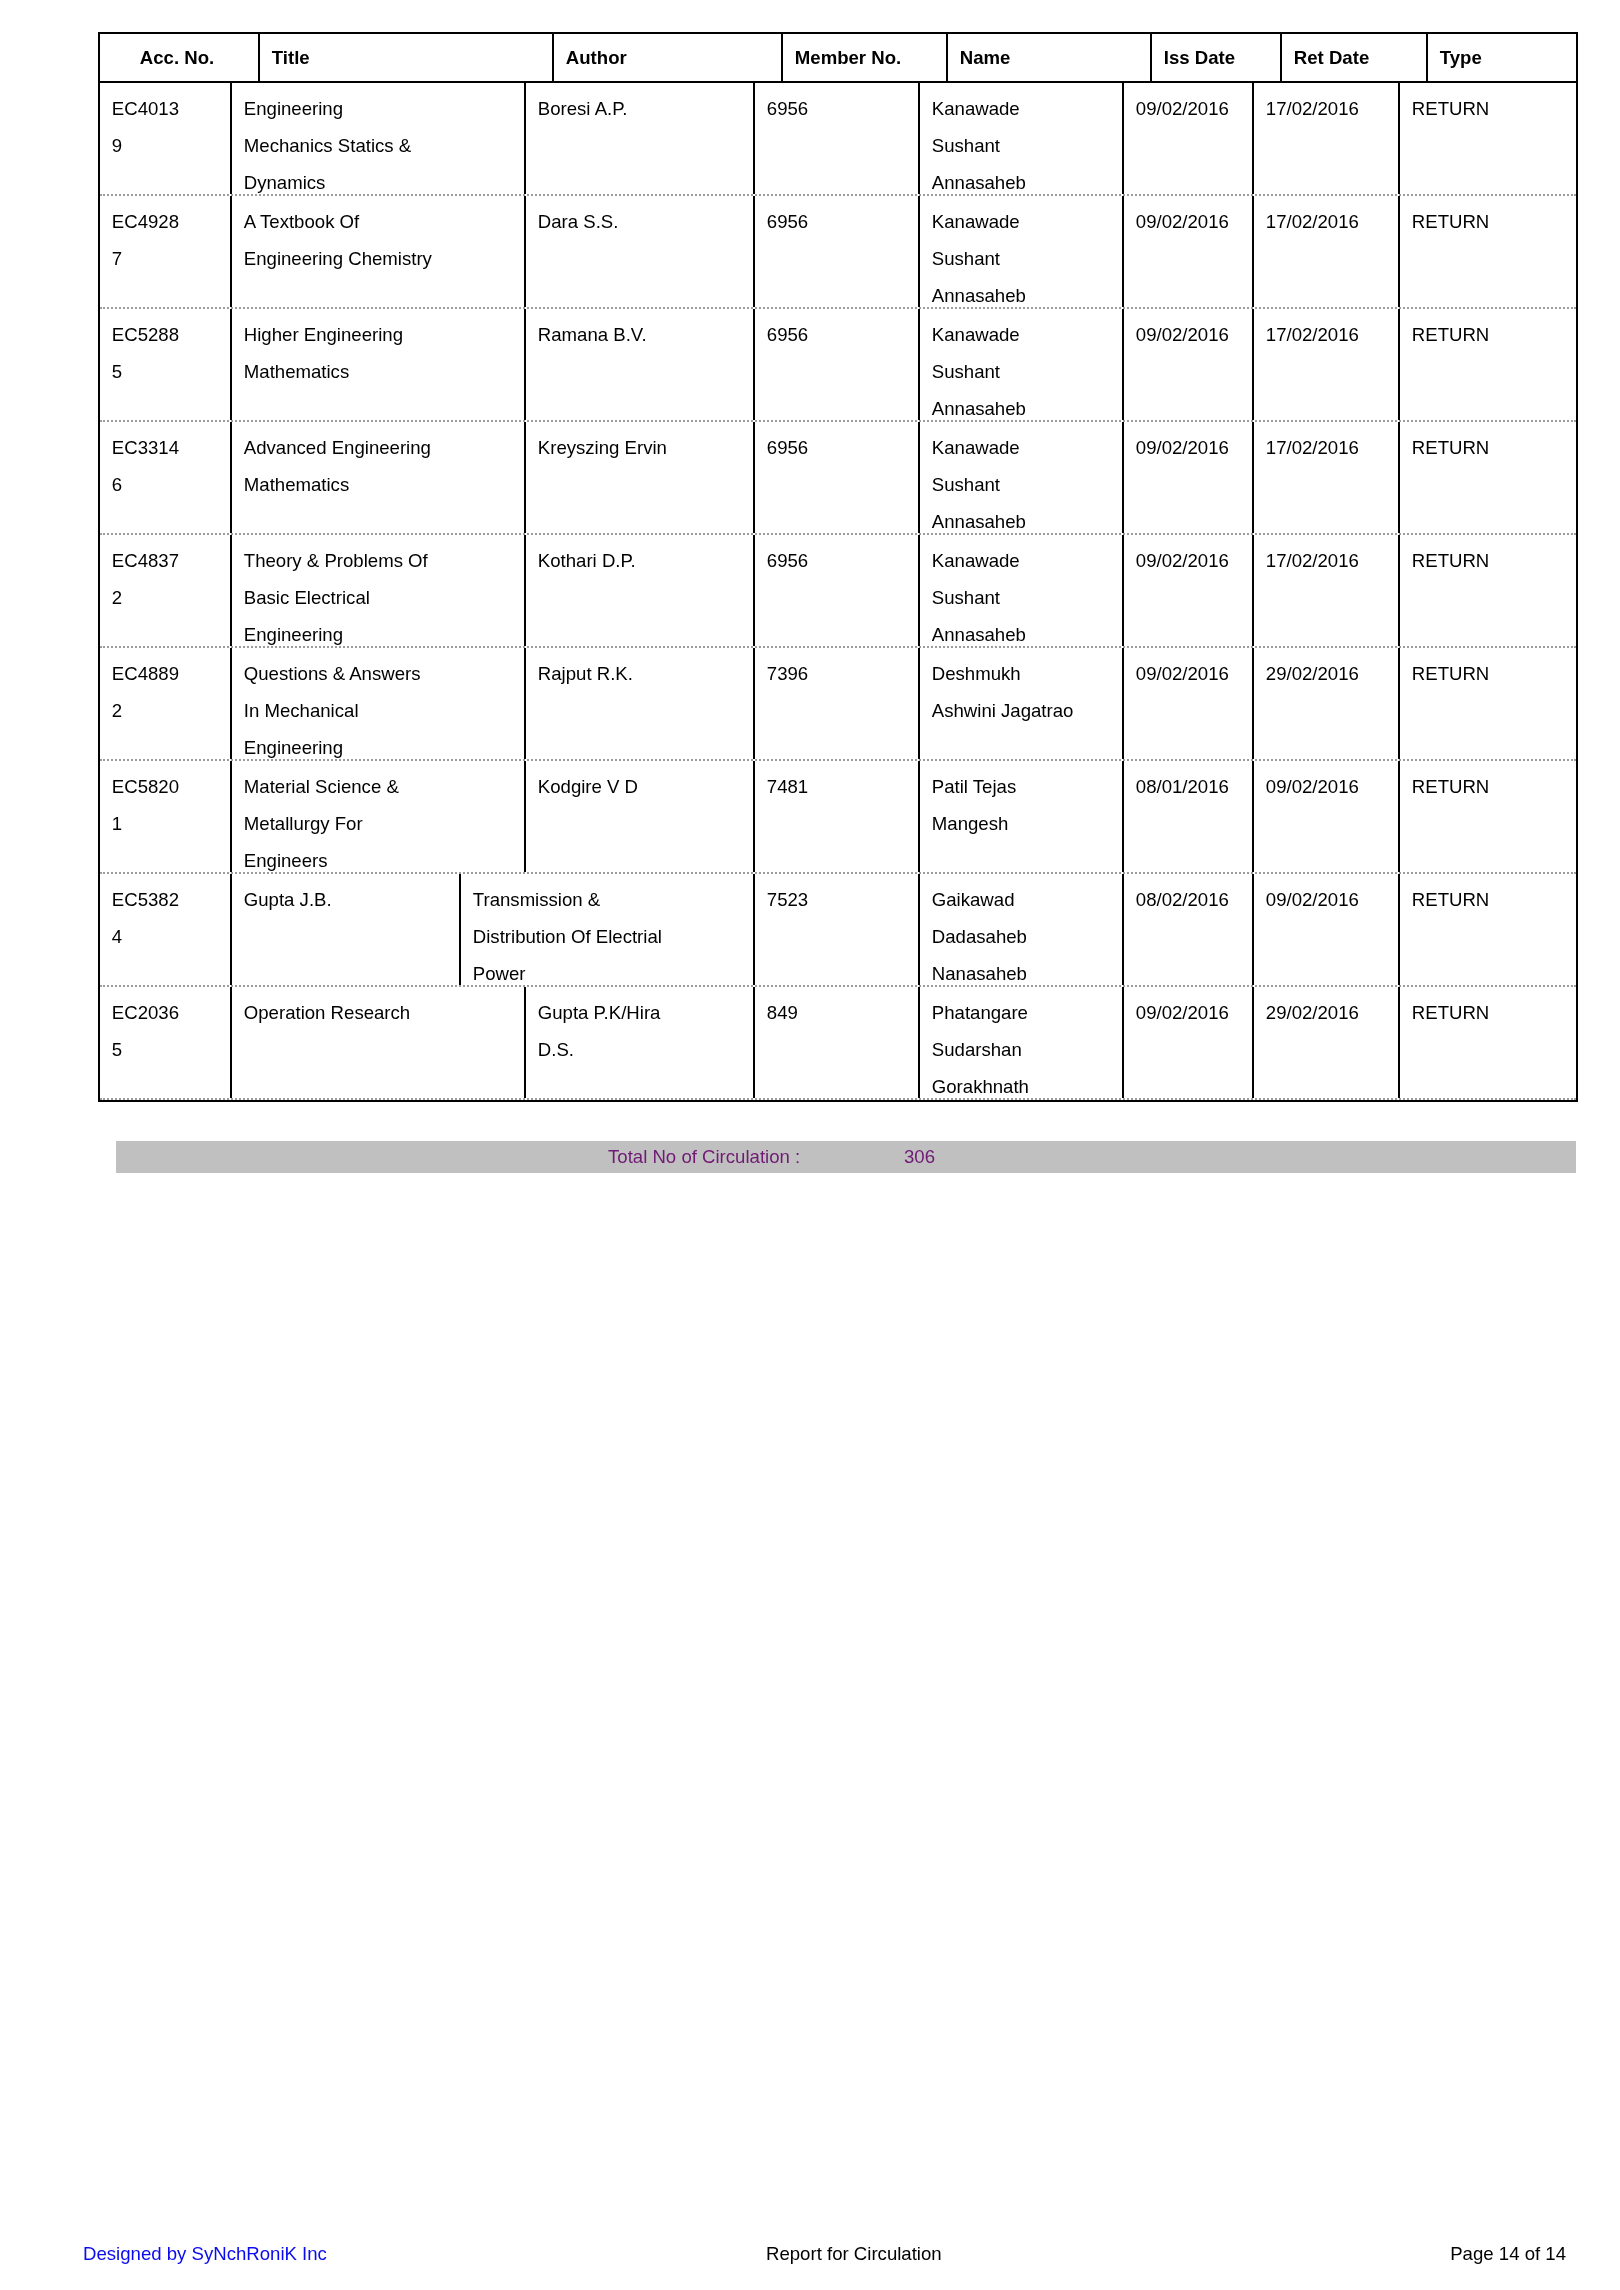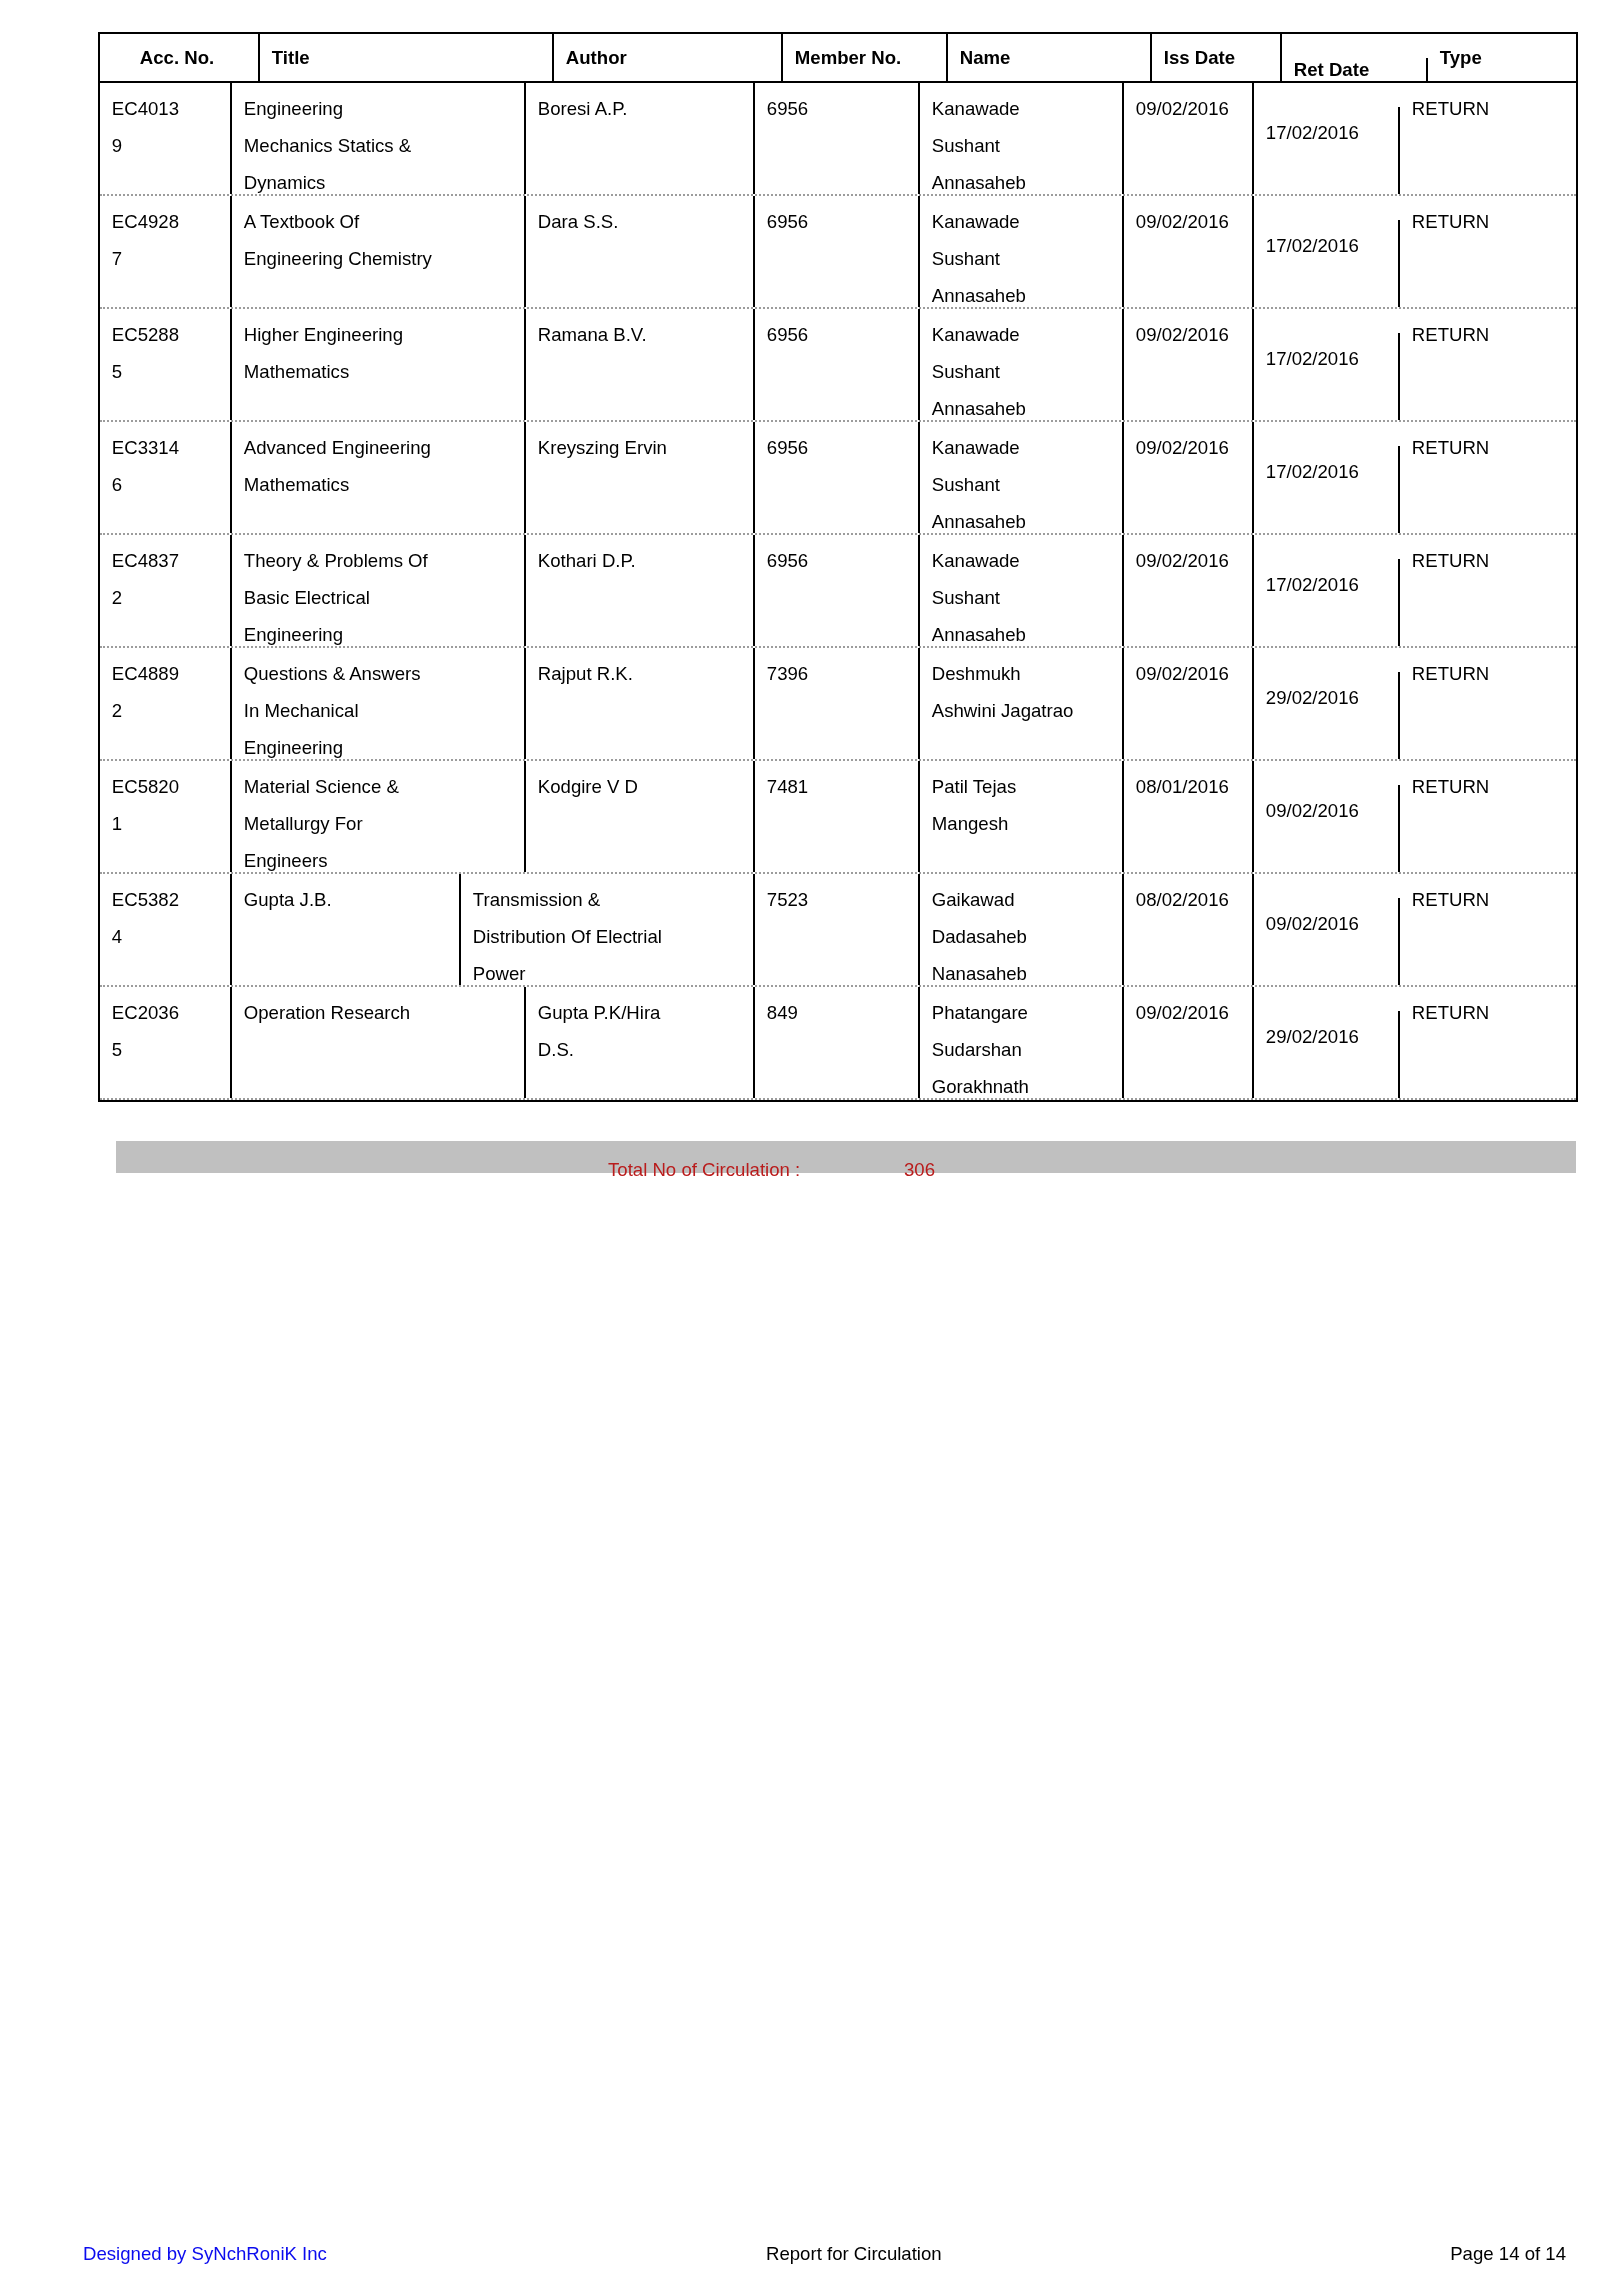--- a/index.html
+++ b/index.html
@@ -45,37 +45,37 @@
     white-space: pre-line;
     overflow: hidden;
   }
   .cell:last-child { border-right: none; }
   .c-acc    { width: 132px; }
   .c-title  { width: 294px; }
   .c-author { width: 229px; }
   .c-member { width: 165px; }
   .c-name   { width: 204px; }
   .c-iss    { width: 130px; }
-  .c-ret    { width: 146px; margin-top: 24px; }
+  .c-ret    { width: 146px; }
   .c-type   { width: 159px; flex: 1; }
 
   
   .summary-bar {
     position: absolute;
     left: 116px; top: 1141px;
     width: 1460px; height: 32px;
     background: #c0c0c0;
   }
   .summary-bar span {
     position: absolute;
-    top: 13px;
+    top: 0;
     height: 32px;
     line-height: 32px;
     font-size: 18.6px;
-    color: #b91c1c;
+    color: #701a75;
   }
   .sum-label { left: 492px; }
   .sum-value { left: 788px; }
 
   
   .footer span {
     position: absolute;
     top: 2243px;
     font-size: 18.6px;
     white-space: nowrap;

